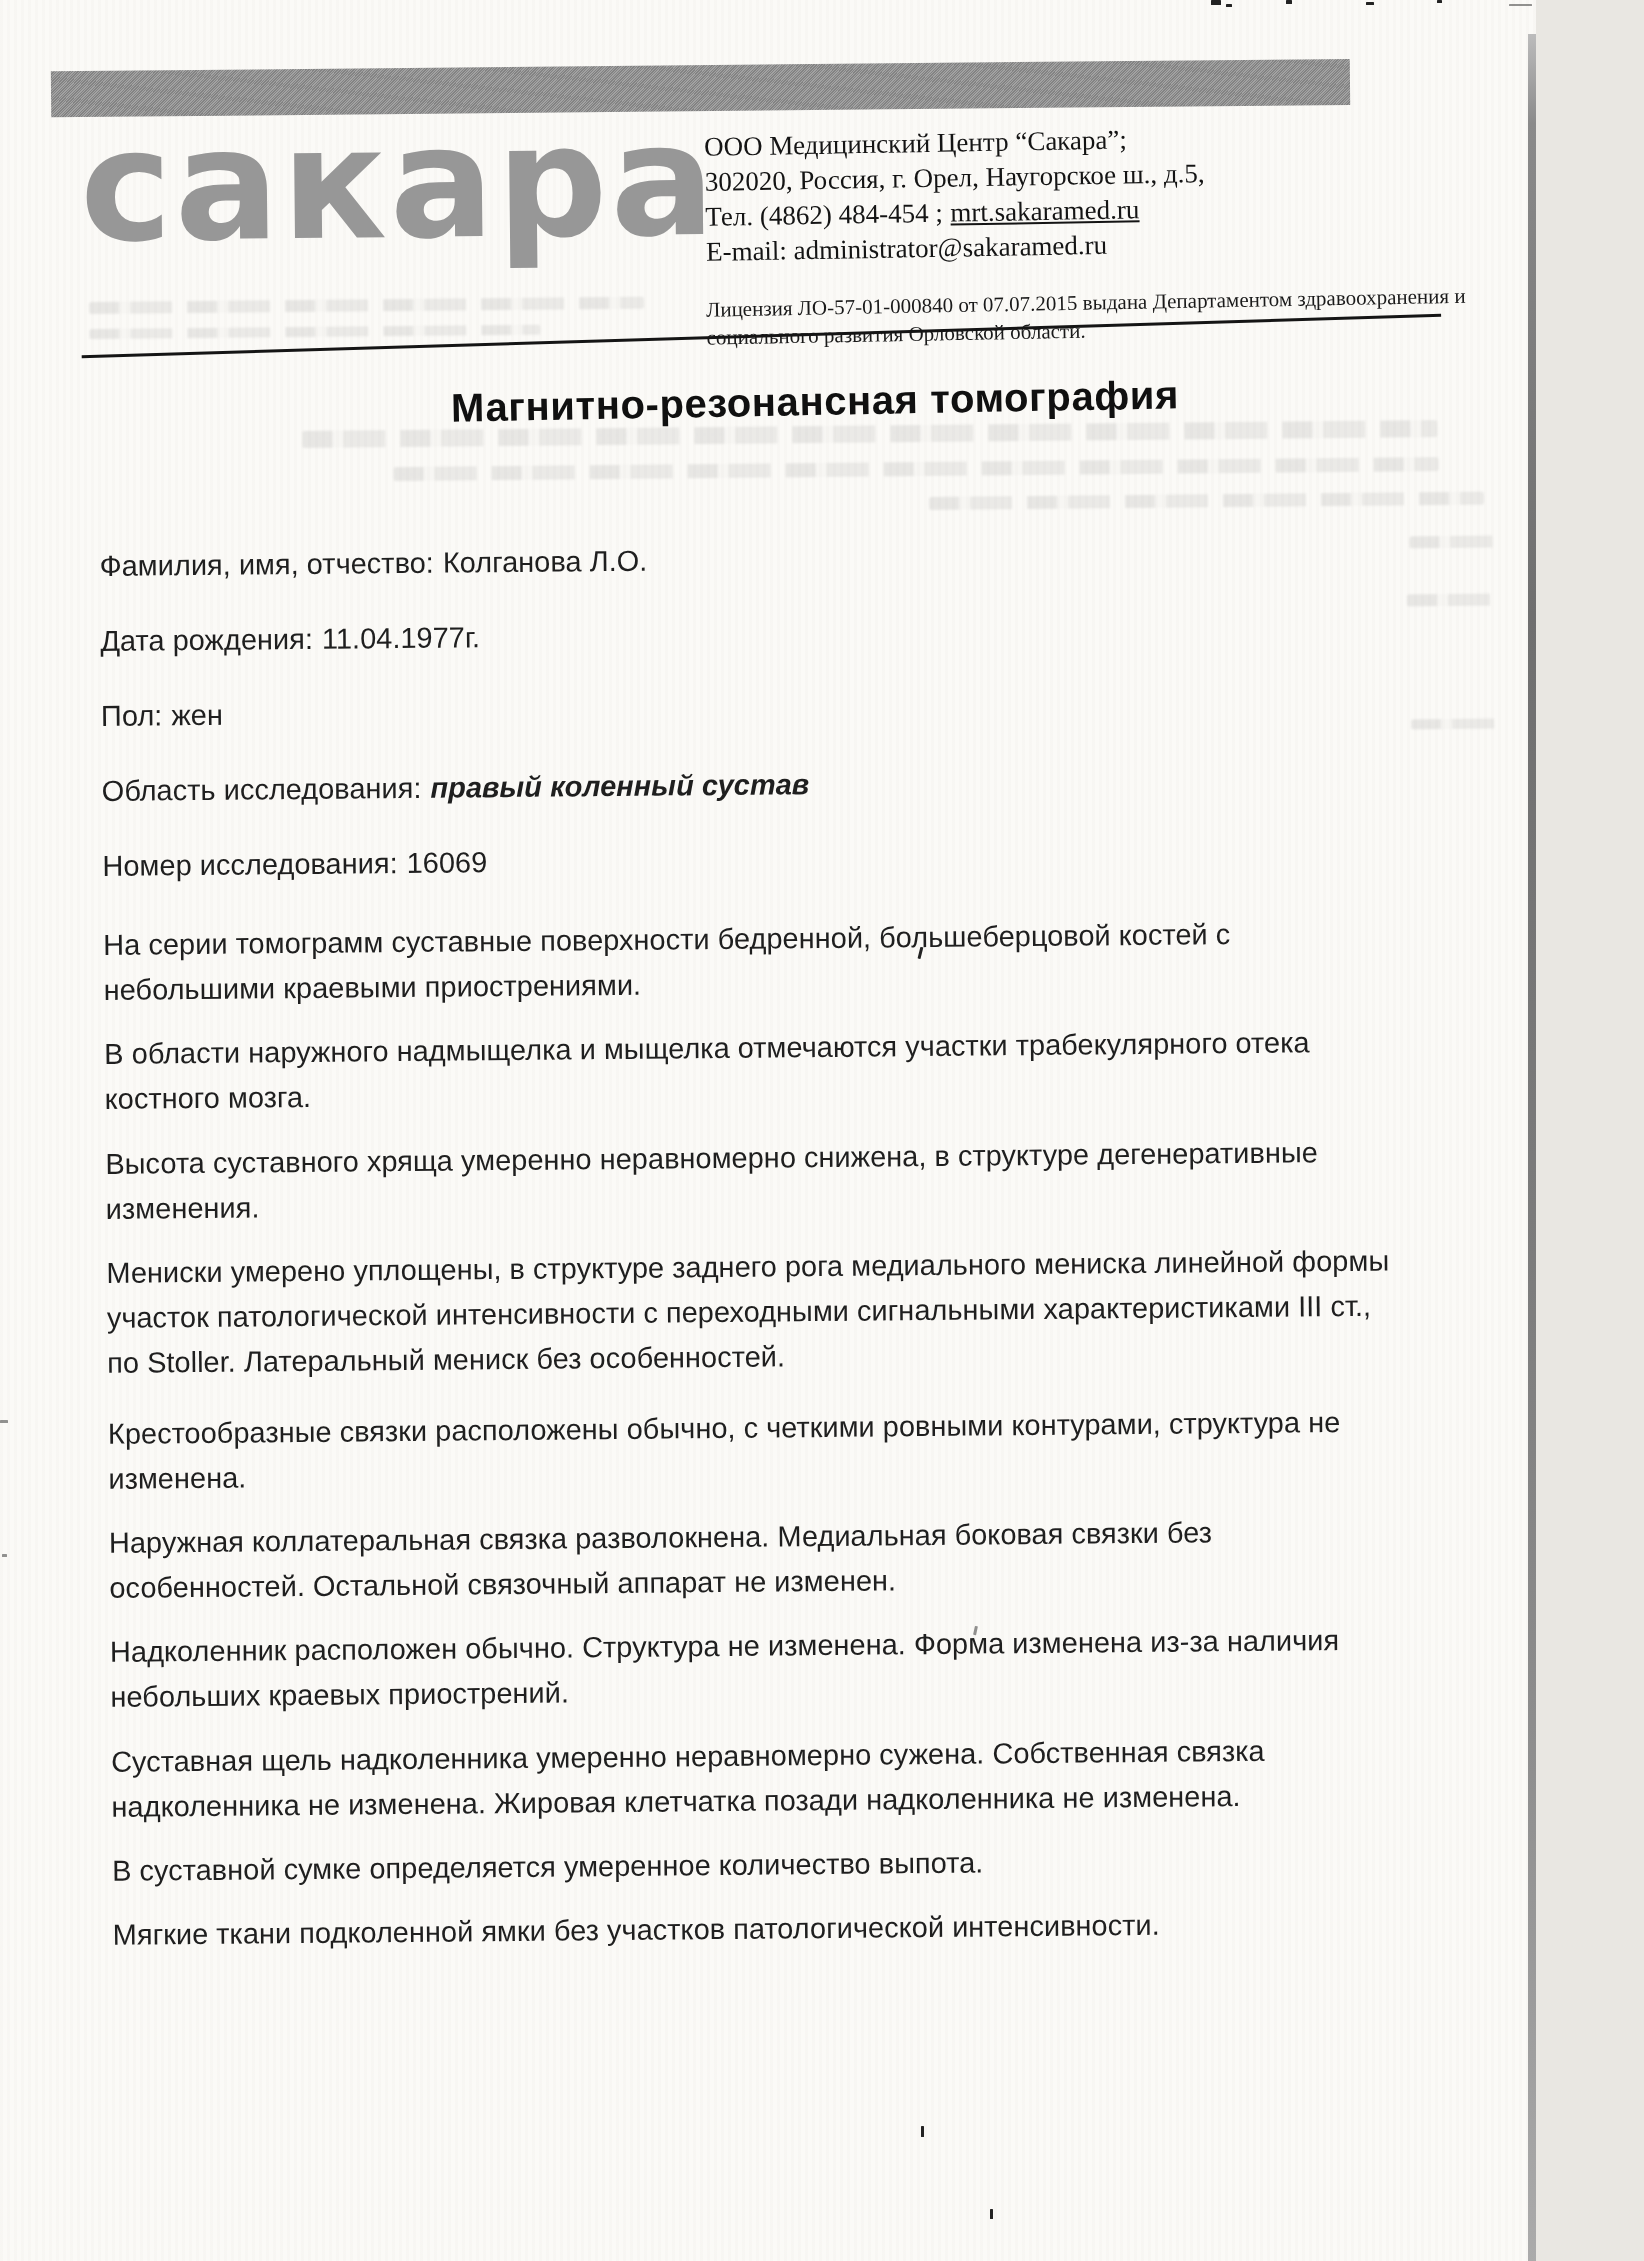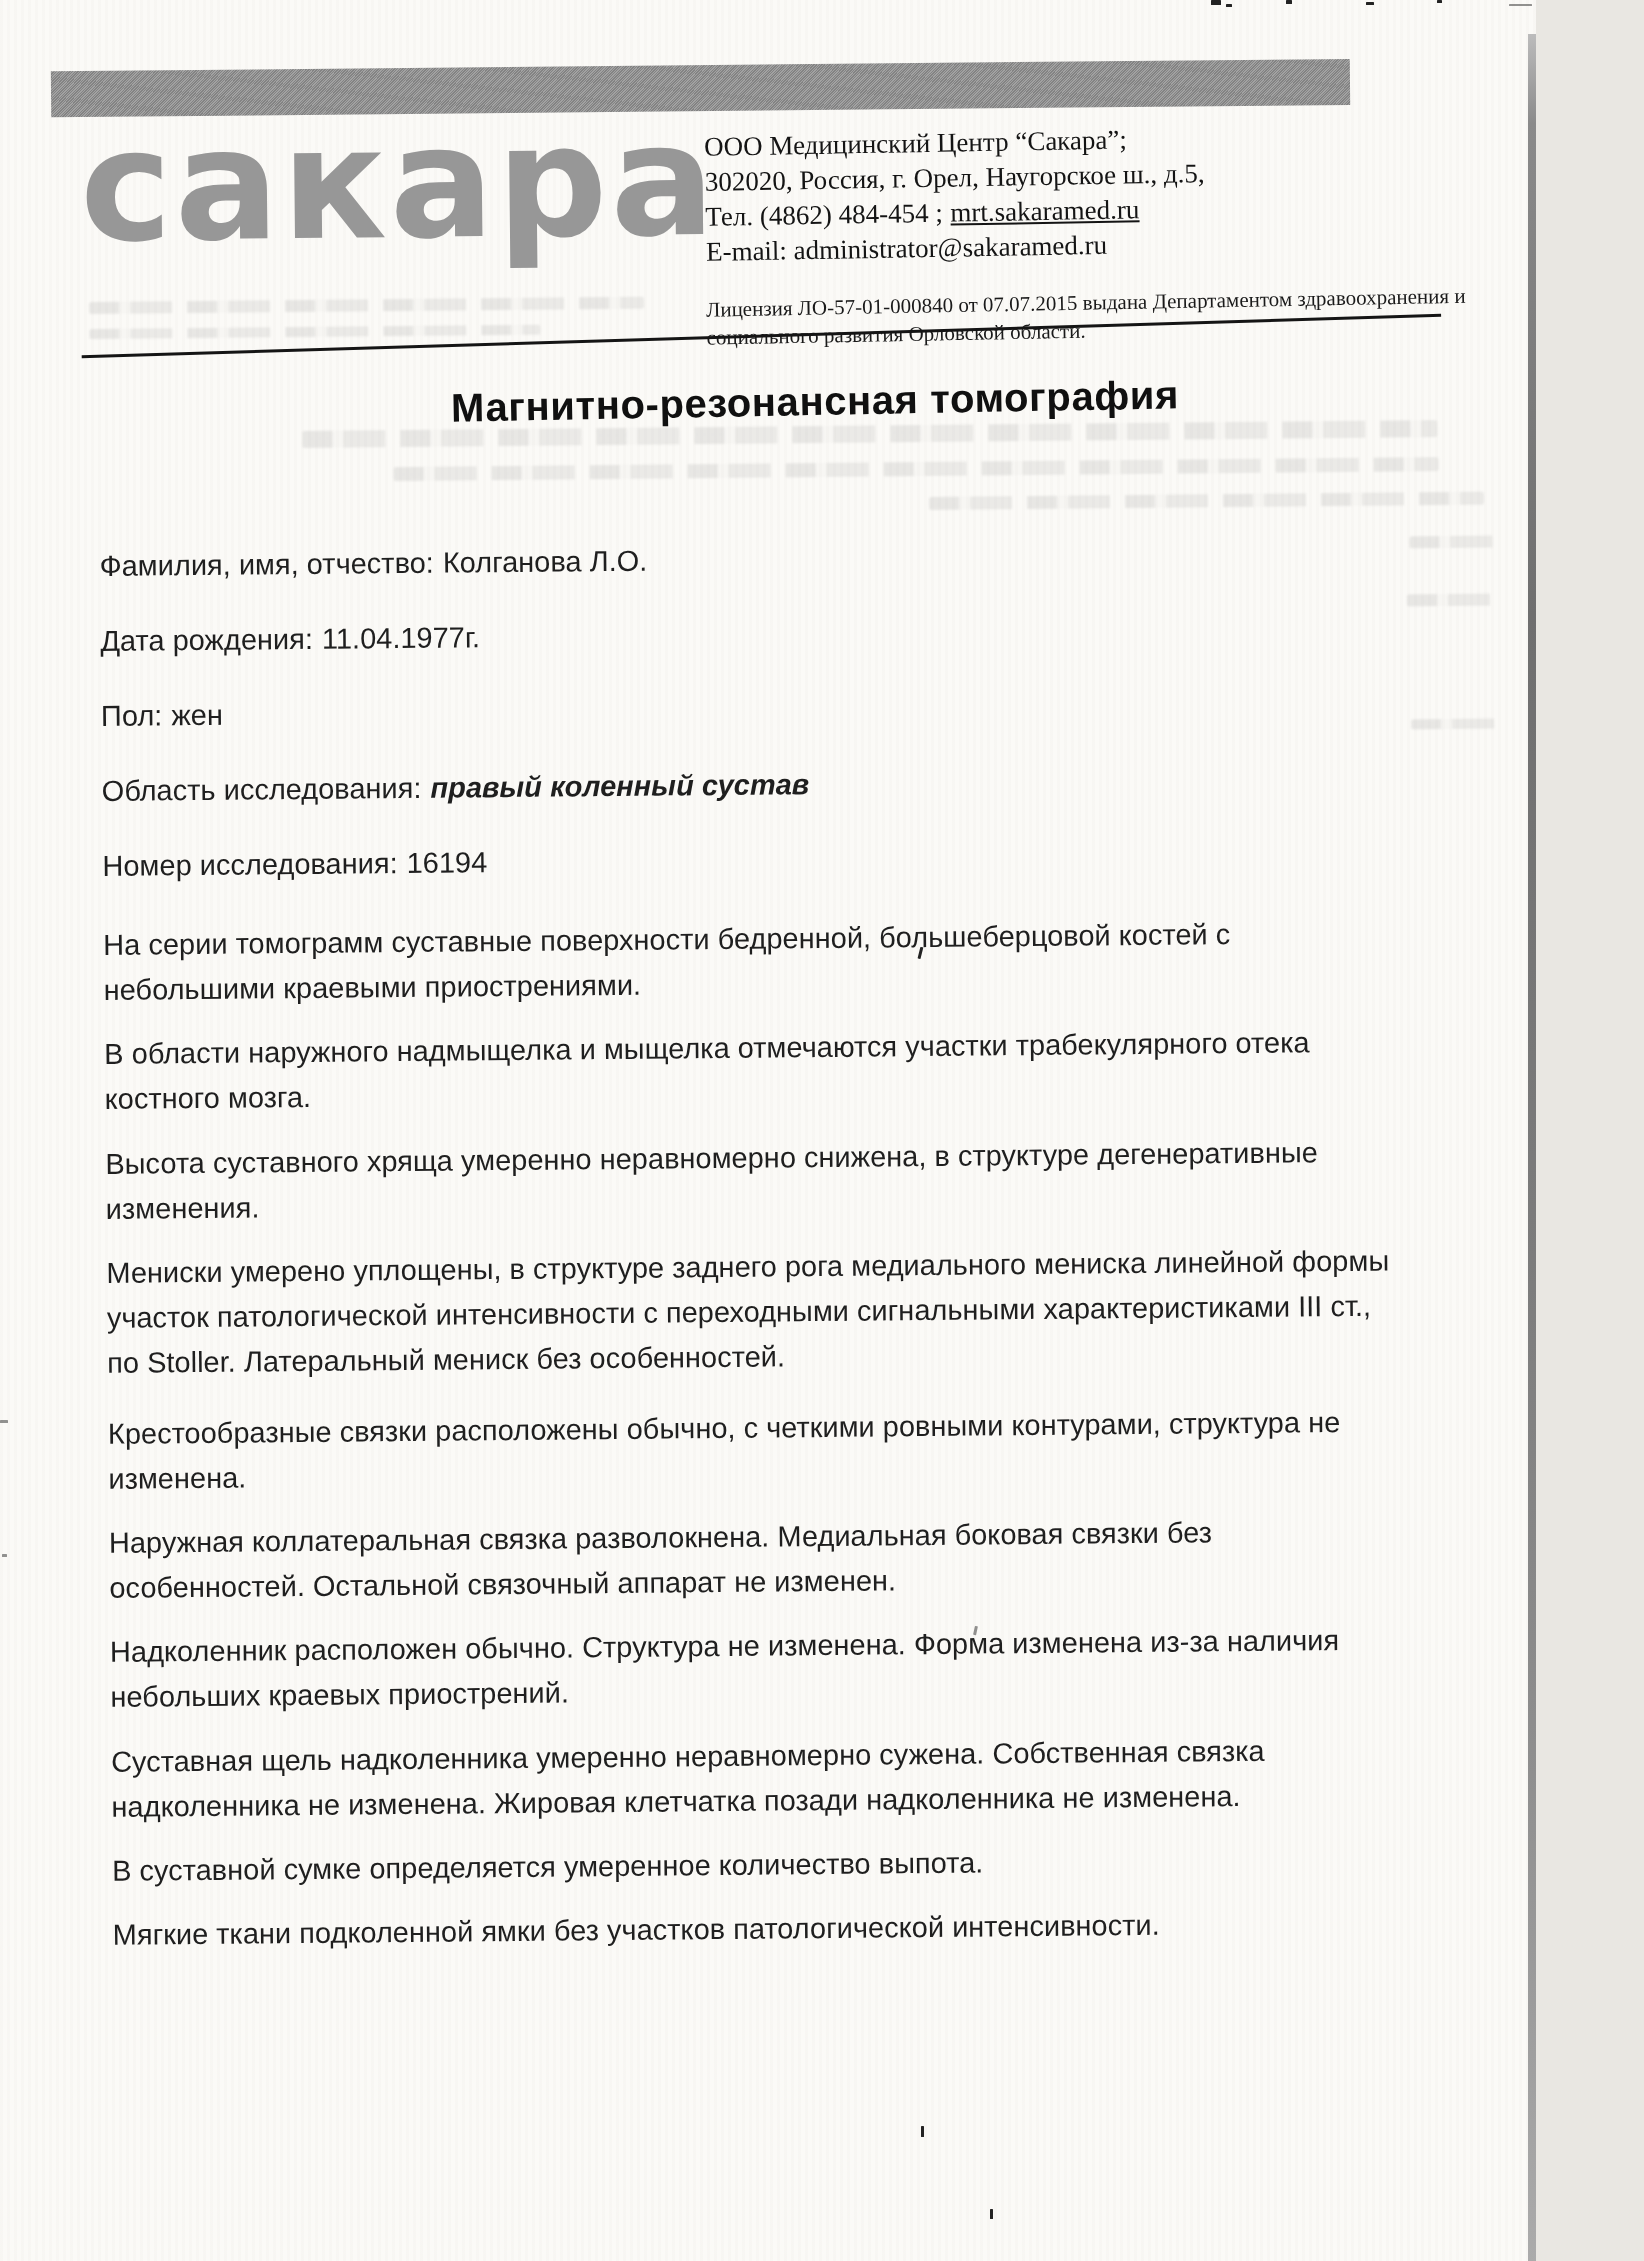--- a/index.html
+++ b/index.html
@@ -122,21 +122,21 @@
     <div class="rule"></div>
 
     <h1 class="doc-title">Магнитно-резонансная томография</h1>
 
     <div class="main">
       <div class="fields">
         <div class="field"><span class="field-label">Фамилия, имя, отчество:</span><span class="field-value">Колганова Л.О.</span></div>
         <div class="field"><span class="field-label">Дата рождения:</span><span class="field-value">11.04.1977г.</span></div>
         <div class="field"><span class="field-label">Пол:</span><span class="field-value">жен</span></div>
         <div class="field"><span class="field-label">Область исследования:</span><span class="field-value em-value">правый коленный сустав</span></div>
-        <div class="field"><span class="field-label">Номер исследования:</span><span class="field-value">16194</span></div>
+        <div class="field"><span class="field-label">Номер исследования:</span><span class="field-value">16069</span></div>
       </div>
 
       <div class="report">
         <p>На серии томограмм суставные поверхности бедренной, большеберцовой костей с небольшими краевыми приострениями.</p>
         <p>В области наружного надмыщелка и мыщелка отмечаются участки трабекулярного отека костного мозга.</p>
         <p>Высота суставного хряща умеренно неравномерно снижена, в структуре дегенеративные изменения.</p>
         <p>Мениски умерено уплощены, в структуре заднего рога медиального мениска линейной формы участок патологической интенсивности с переходными сигнальными характеристиками III ст., по Stoller. Латеральный мениск без особенностей.</p>
         <p>Крестообразные связки расположены обычно, с четкими ровными контурами, структура не изменена.</p>
         <p>Наружная коллатеральная связка разволокнена. Медиальная боковая связки без особенностей. Остальной связочный аппарат не изменен.</p>
         <p>Надколенник расположен обычно. Структура не изменена. Форма изменена из-за наличия небольших краевых приострений.</p>

